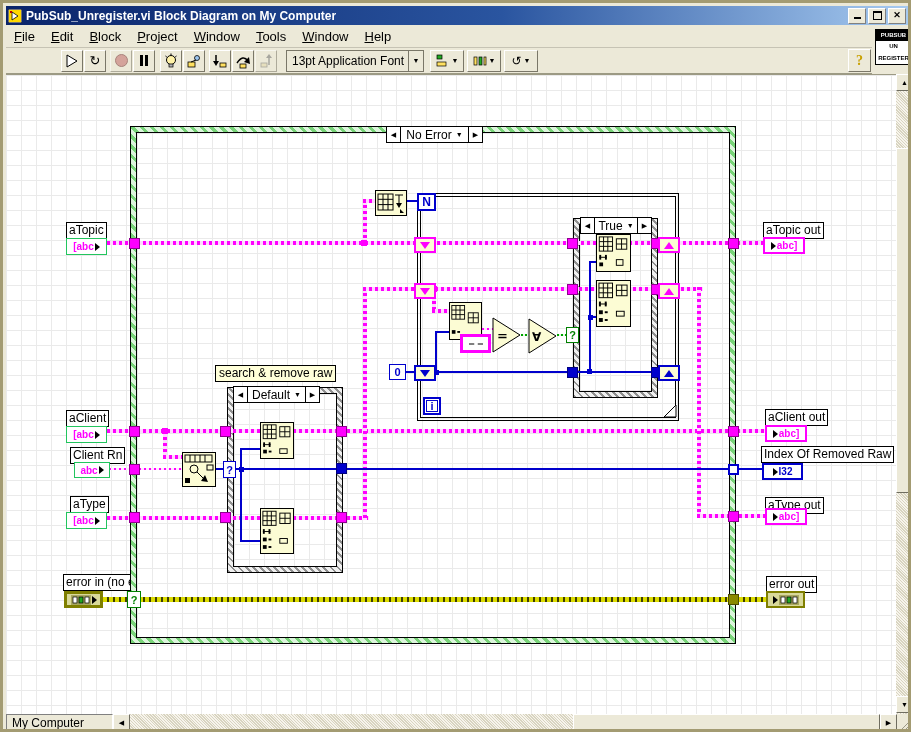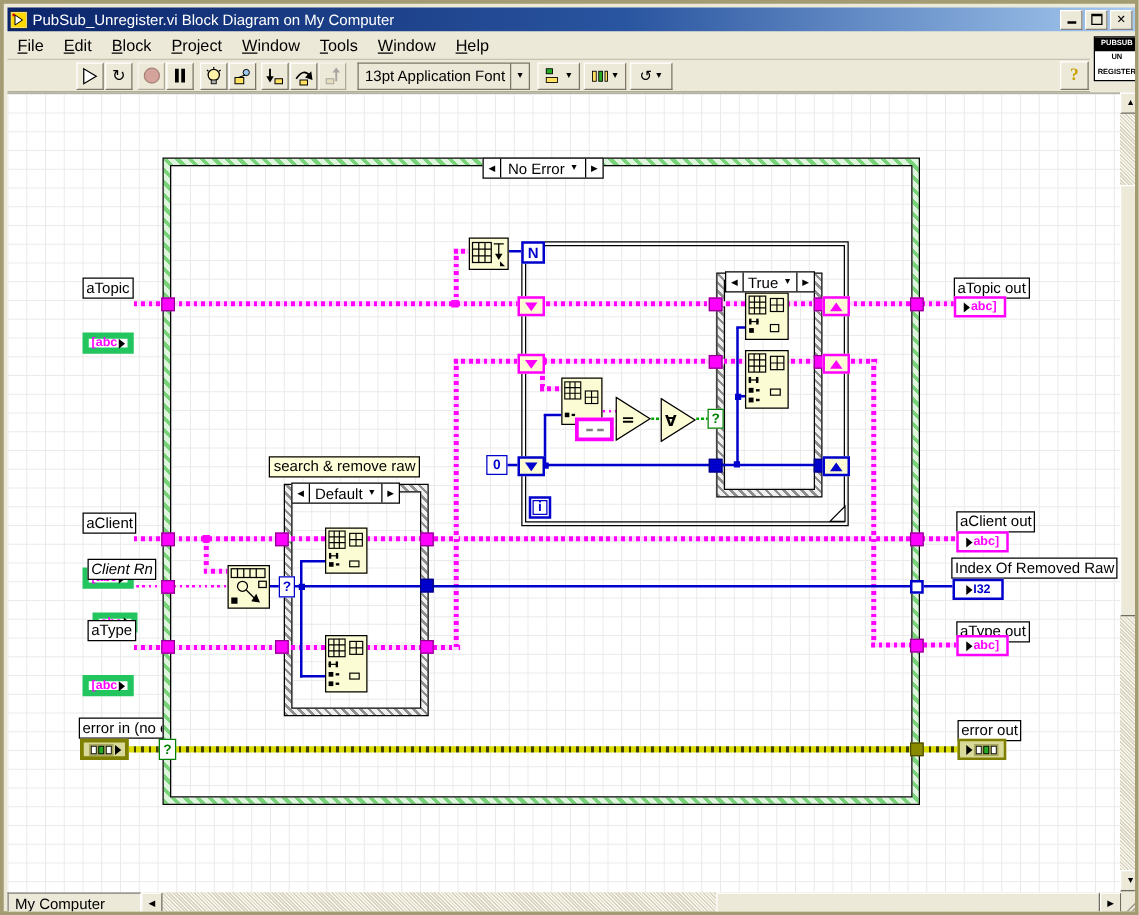--- a/index.html
+++ b/index.html
@@ -3,21 +3,21 @@
 <meta charset="utf-8">
 <style>
   html,body{margin:0;padding:0;}
   body{font-family:"Liberation Sans",sans-serif;}
   .stage{position:relative;width:911px;height:732px;background:#ECE9D8;overflow:hidden;
          border:3px solid #A39B72;box-sizing:border-box;}
   .abs{position:absolute;}
   
   .titlebar{left:3px;top:3px;width:902px;height:19px;
     background:linear-gradient(90deg,#0A246A 0%,#2A55A0 55%,#A6CAF0 100%);
-    display:flex;align-items:center;color:#fff;font-size:12px;font-weight:normal;}
+    display:flex;align-items:center;color:#fff;font-size:12px;font-weight:bold;}
   .titleicon{width:14px;height:14px;margin:0 4px 0 2px;flex:0 0 auto;}
   .winbtn{width:16px;height:14px;background:#ECE9D8;border:1px solid #fff;
     border-right-color:#808080;border-bottom-color:#808080;
     display:flex;align-items:center;justify-content:center;
     font-size:9px;color:#000;margin-left:2px;line-height:1;}
   .menubar{left:3px;top:22px;width:866px;height:22px;display:flex;align-items:center;
     font-size:13px;color:#000;border-bottom:1px solid #C6C3B4;}
   .menuitem{display:inline-block;padding:2px 8px;}
   .menuitem::first-letter{text-decoration:underline;}
   .toolbar{left:3px;top:45px;width:866px;height:25px;display:flex;align-items:center;
@@ -82,21 +82,21 @@
   .sr.blue .tri-up{border-bottom-color:#0000CC;}
   .qsel{background:#fff;border:1px solid #008000;color:#008000;font-weight:bold;font-size:11px;
     display:flex;align-items:center;justify-content:center;box-sizing:border-box;}
   .qsel.blue{border-color:#0000CC;color:#0000CC;}
   .lbl{background:#fff;border:1px solid #000;font-size:12px;height:15px;line-height:15px;
     padding:0 2px;white-space:nowrap;box-sizing:content-box;}
   .comment{background:#FFFFD9;border:1px solid #000;font-size:12px;height:15px;line-height:15px;
     padding:0 3px;white-space:nowrap;}
   .term{display:flex;align-items:center;justify-content:center;gap:1px;background:#fff;
     font-weight:bold;font-size:10px;box-sizing:border-box;padding:0 1px;}
-  .term.ctrl{border:5px solid #22c55e;color:#FF00FF;margin-top:28px;}
+  .term.ctrl{border:1px solid #22c55e;color:#FF00FF;}
   .term.ind{border:2px solid #FF00FF;color:#FF00FF;}
   .term.bluet{border-color:#0000CC;color:#0000CC;}
   .term.errt{border:3px solid #7F7F00;background:#D9D99A;}
   .term.errt.ind{border-width:2px;}
   .arr-r{width:0;height:0;border-top:4px solid transparent;border-bottom:4px solid transparent;border-left:5px solid #000;}
   .arr-l-blk{width:0;height:0;border-top:4px solid transparent;border-bottom:4px solid transparent;border-left:5px solid #000;}
   .fnicon{background:#FCFCD4;border:1px solid #000;box-sizing:border-box;}
   .nterm{background:#fff;border:2px solid #0000CC;color:#0000CC;font-weight:bold;font-size:12px;
     display:flex;align-items:center;justify-content:center;box-sizing:border-box;}
   .iterm{background:#fff;border:2px solid #0000CC;color:#0000CC;font-weight:bold;font-size:11px;
@@ -539,21 +539,21 @@
   <div class="abs lbl" style="left:63px;top:219px;">aTopic</div>
   <div class="abs term ctrl" style="left:63px;top:235px;width:41px;height:17px;">
     <span>[abc</span>
       <span class="arr-r"></span>
   </div>
   <div class="abs lbl" style="left:63px;top:407px;">aClient</div>
   <div class="abs term ctrl" style="left:63px;top:423px;width:41px;height:17px;">
     <span>[abc</span>
       <span class="arr-r"></span>
   </div>
-  <div class="abs lbl" style="left:67px;top:444px;font-style:italic;">Client Rn</div>
+  <div class="abs lbl" style="left:67px;top:444px;">Client Rn</div>
   <div class="abs term ctrl" style="left:71px;top:459px;width:36px;height:16px;">
     <span>abc</span>
       <span class="arr-r"></span>
   </div>
   <div class="abs lbl" style="left:67px;top:493px;">aType</div>
   <div class="abs term ctrl" style="left:63px;top:509px;width:41px;height:17px;">
     <span>[abc</span>
       <span class="arr-r"></span>
   </div>
   <div class="abs lbl" style="left:60px;top:571px;width:62px;overflow:hidden;">error in (no e</div>

